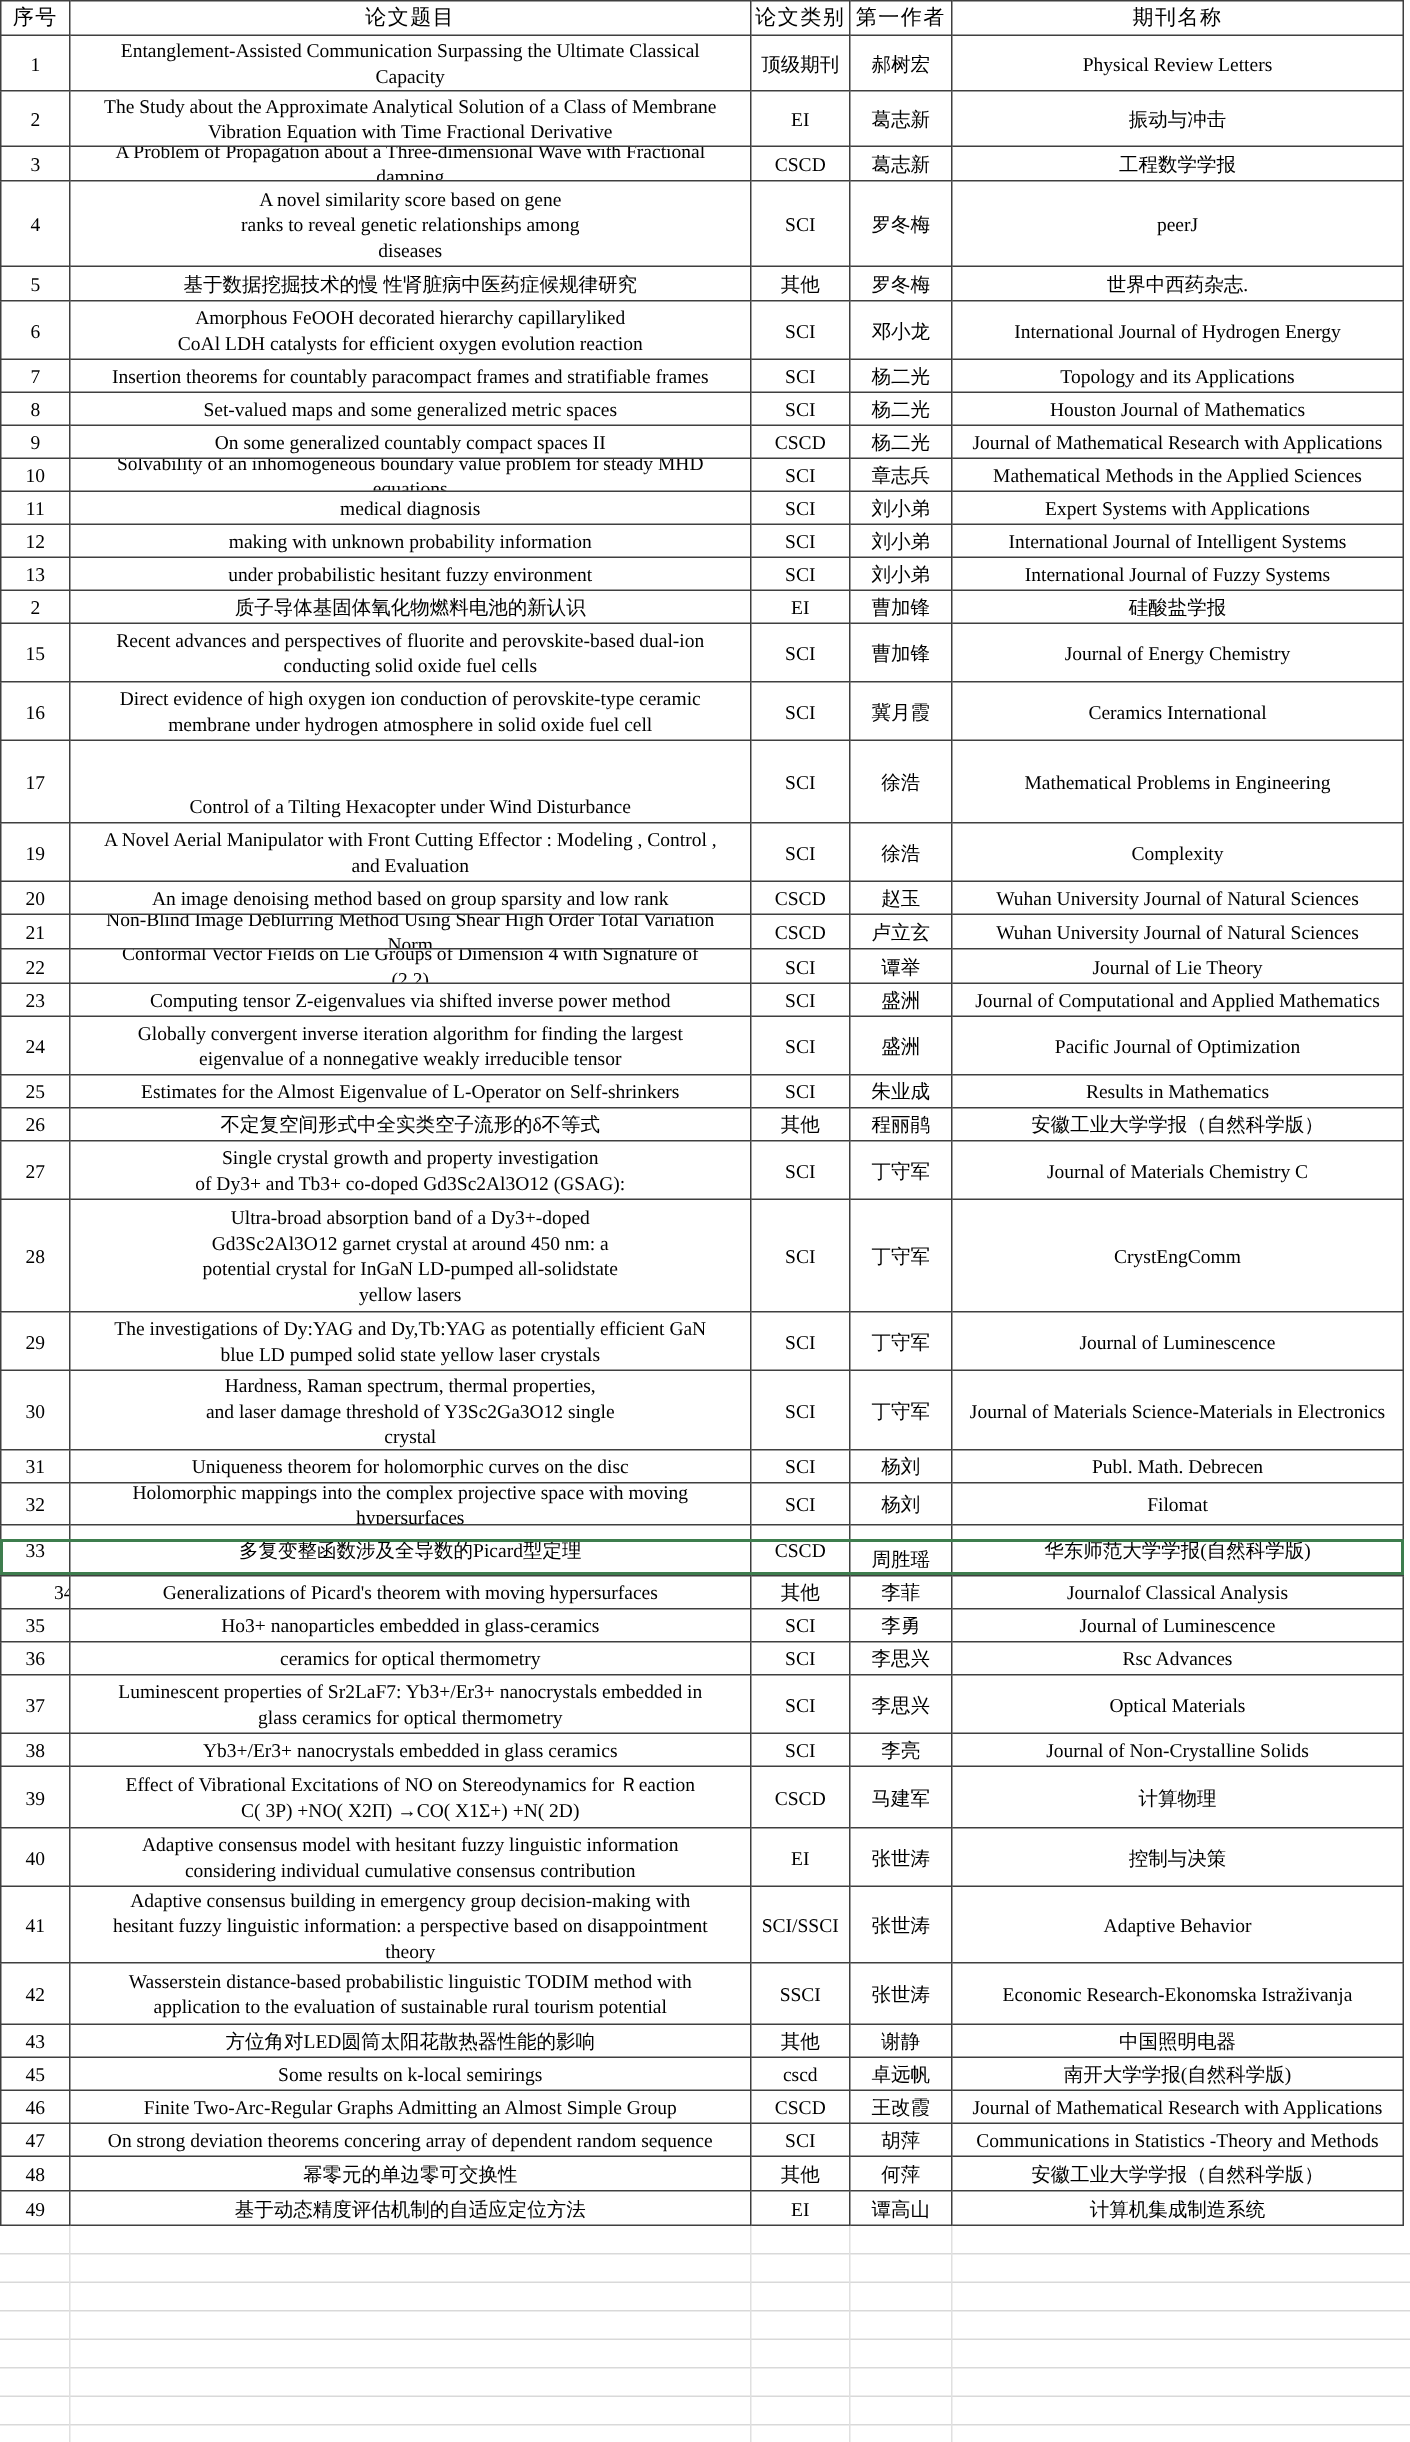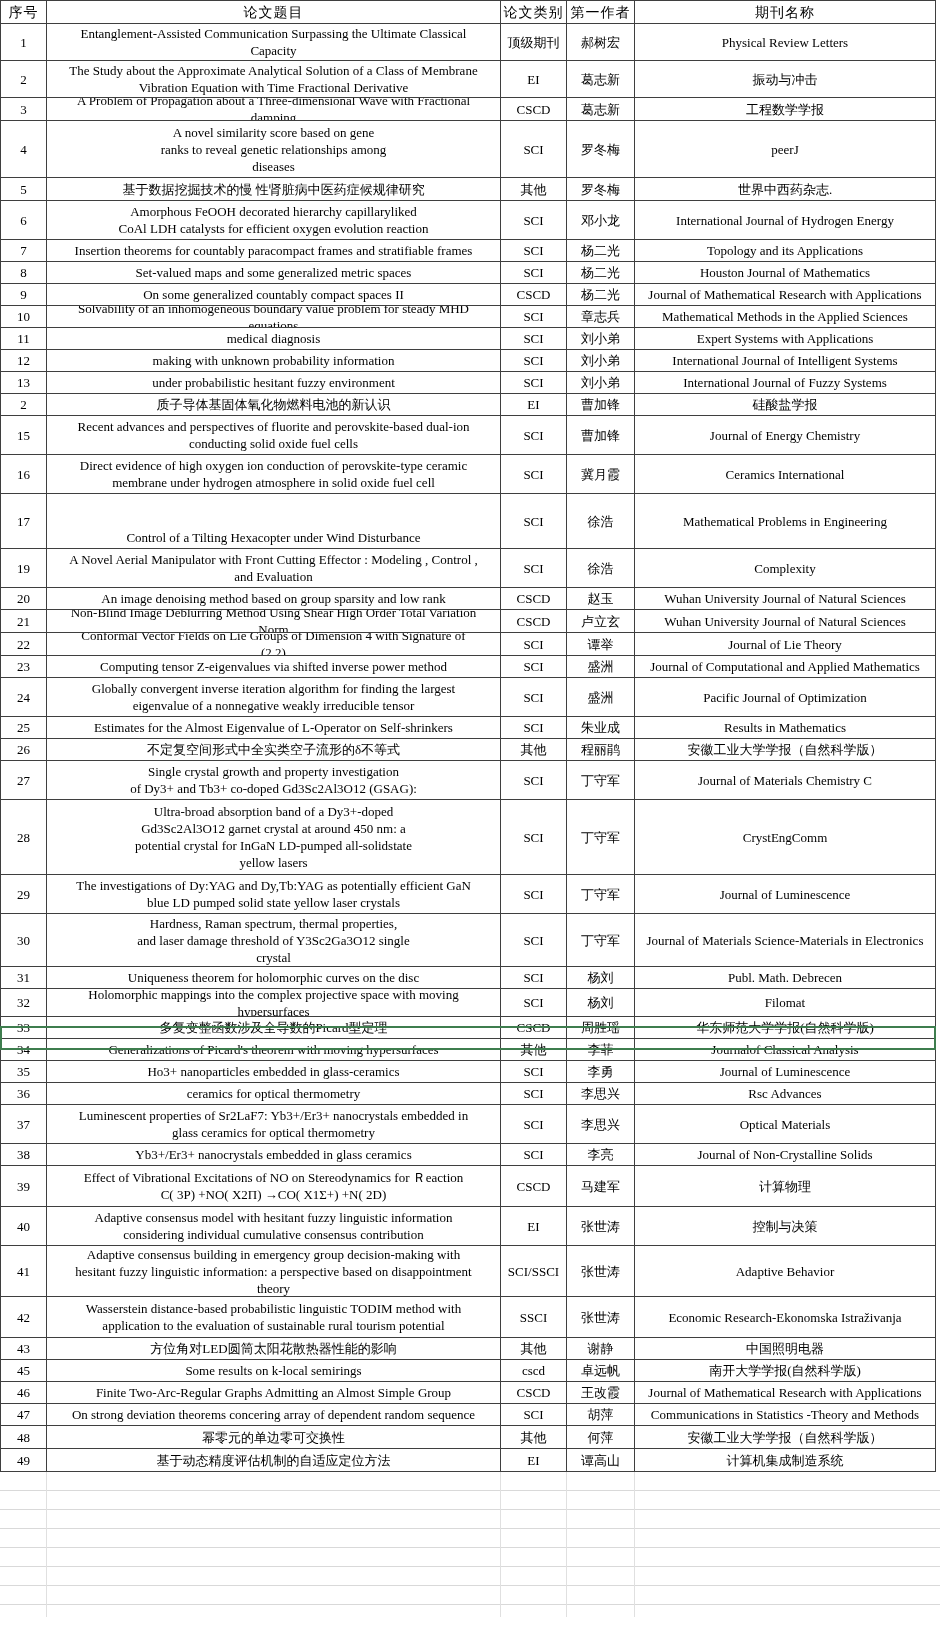--- a/index.html
+++ b/index.html
@@ -599,29 +599,29 @@
           <td>
             <div class="cellbox nowrap" style="height: 21px;">33</div>
           </td>
           <td>
             <div class="cellbox" style="height: 21px;">多复变整函数涉及全导数的Picard型定理</div>
           </td>
           <td>
             <div class="cellbox nowrap" style="height: 21px;">CSCD</div>
           </td>
           <td>
-            <div class="cellbox nowrap" style="height: 21px;">周胜瑶</div>
+            <div class="cellbox nowrap" style="height: 21px; margin-top: 12px;">周胜瑶</div>
           </td>
           <td>
             <div class="cellbox nowrap" style="height: 21px;">华东师范大学学报(自然科学版)</div>
           </td>
         </tr>
         <tr id="selected-row" style="height: 21px;">
           <td>
-            <div class="cellbox nowrap" style="height: 21px;">34</div>
+            <div class="cellbox nowrap" style="height: 21px; margin-left: 19px;">34</div>
           </td>
           <td>
             <div class="cellbox" style="height: 21px;">Generalizations of Picard's theorem with moving hypersurfaces</div>
           </td>
           <td>
             <div class="cellbox nowrap" style="height: 21px;">其他</div>
           </td>
           <td>
             <div class="cellbox nowrap" style="height: 21px;">李菲</div>
           </td>

